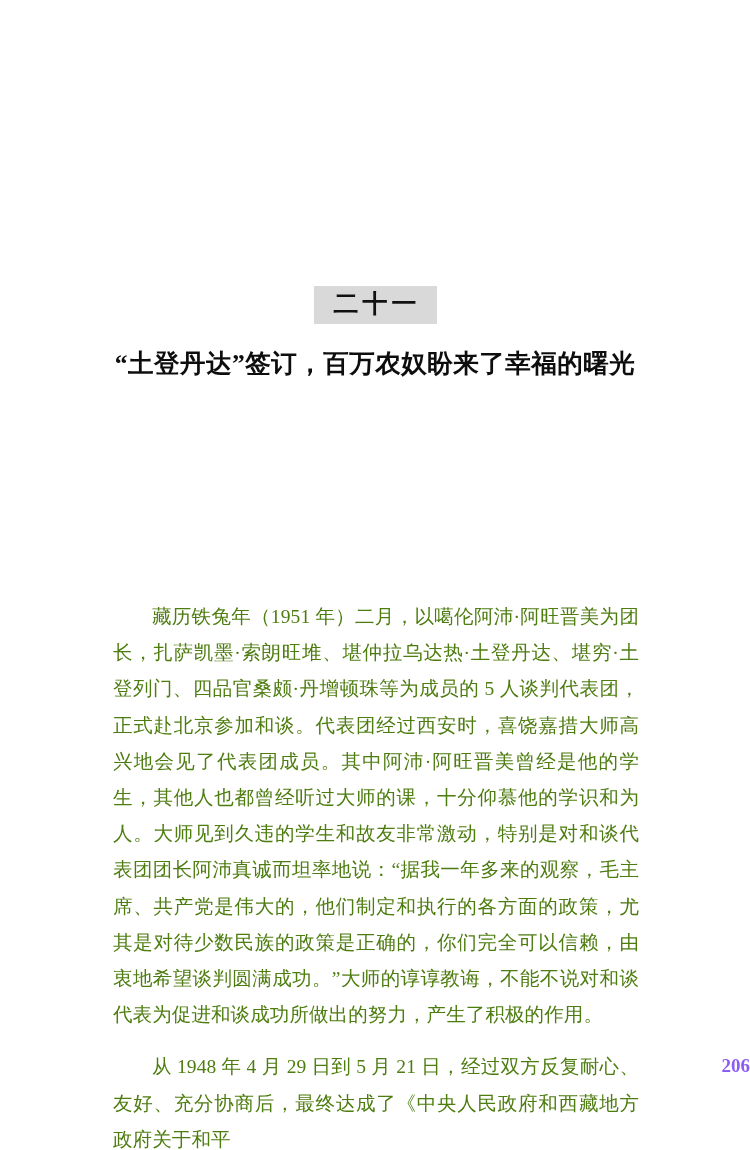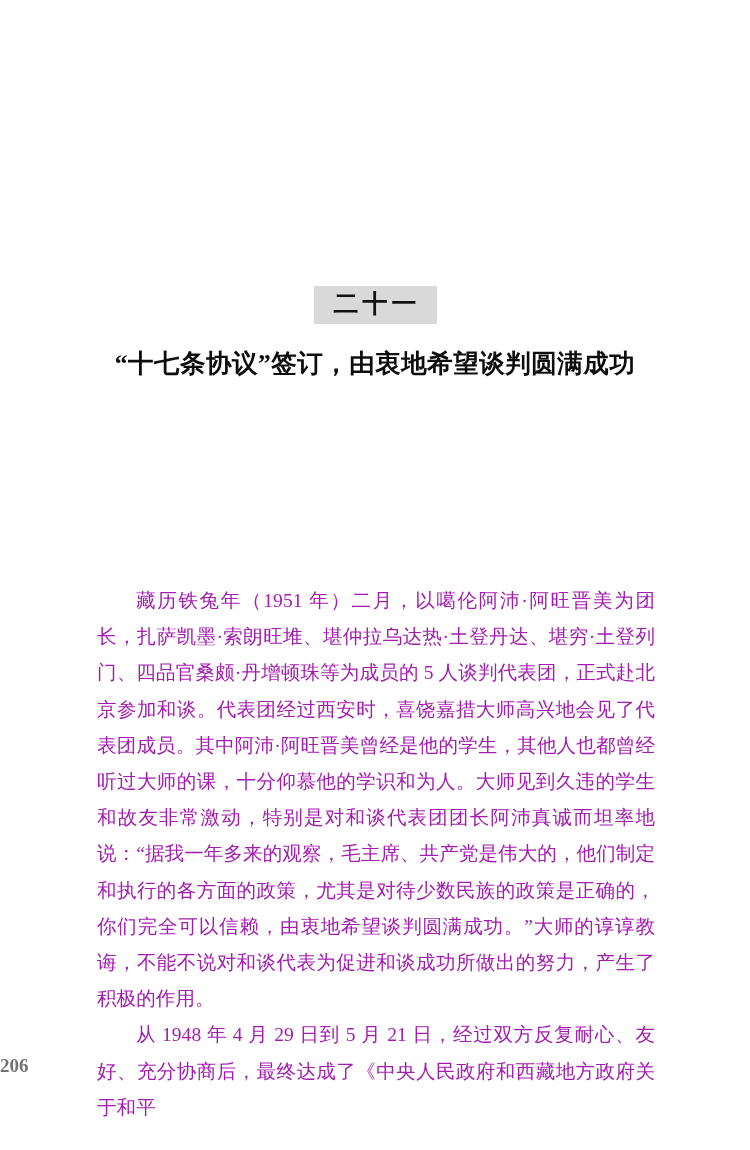--- a/index.html
+++ b/index.html
@@ -51,51 +51,51 @@
     color: #0d0d0d;
     font-family: "Liberation Serif", "DejaVu Serif", serif;
   }
   .body-text {
     position: absolute;
     top: 583px;
     left: 97px;
     width: 558px;
   }
   .body-text p {
-    margin: 0;
+    margin: 16px;
     font-size: 19.5px;
     line-height: 36.2px;
     text-align: justify;
     text-justify: inter-ideograph;
     text-indent: 2em;
-    color: #a21caf;
+    color: #4d7c0f;
     letter-spacing: 0.1px;
   }
   .page-number {
     position: absolute;
     top: 1055px;
     left: 0;
     width: 750px;
-    text-align: left;
+    text-align: right;
     font-size: 19px;
     font-weight: bold;
-    color: #737373;
+    color: #8b5cf6;
     font-family: "Liberation Serif", "DejaVu Serif", serif;
   }
 </style>
 </head>
 <body>
 
 <div class="page">
 
   <div class="chapter-number-wrap">
     <span class="chapter-number">二十一</span>
   </div>
 
-  <div class="chapter-title">“十七条协议”签订，由衷地希望谈判圆满成功</div>
+  <div class="chapter-title">“土登丹达”签订，百万农奴盼来了幸福的曙光</div>
 
   <div class="body-text">
     <p>藏历铁兔年（1951 年）二月，以噶伦阿沛·阿旺晋美为团长，扎萨凯墨·索朗旺堆、堪仲拉乌达热·土登丹达、堪穷·土登列门、四品官桑颇·丹增顿珠等为成员的 5 人谈判代表团，正式赴北京参加和谈。代表团经过西安时，喜饶嘉措大师高兴地会见了代表团成员。其中阿沛·阿旺晋美曾经是他的学生，其他人也都曾经听过大师的课，十分仰慕他的学识和为人。大师见到久违的学生和故友非常激动，特别是对和谈代表团团长阿沛真诚而坦率地说：“据我一年多来的观察，毛主席、共产党是伟大的，他们制定和执行的各方面的政策，尤其是对待少数民族的政策是正确的，你们完全可以信赖，由衷地希望谈判圆满成功。”大师的谆谆教诲，不能不说对和谈代表为促进和谈成功所做出的努力，产生了积极的作用。</p>
     <p>从 1948 年 4 月 29 日到 5 月 21 日，经过双方反复耐心、友好、充分协商后，最终达成了《中央人民政府和西藏地方政府关于和平</p>
   </div>
 
   <div class="page-number">206</div>
 
 </div>
 

